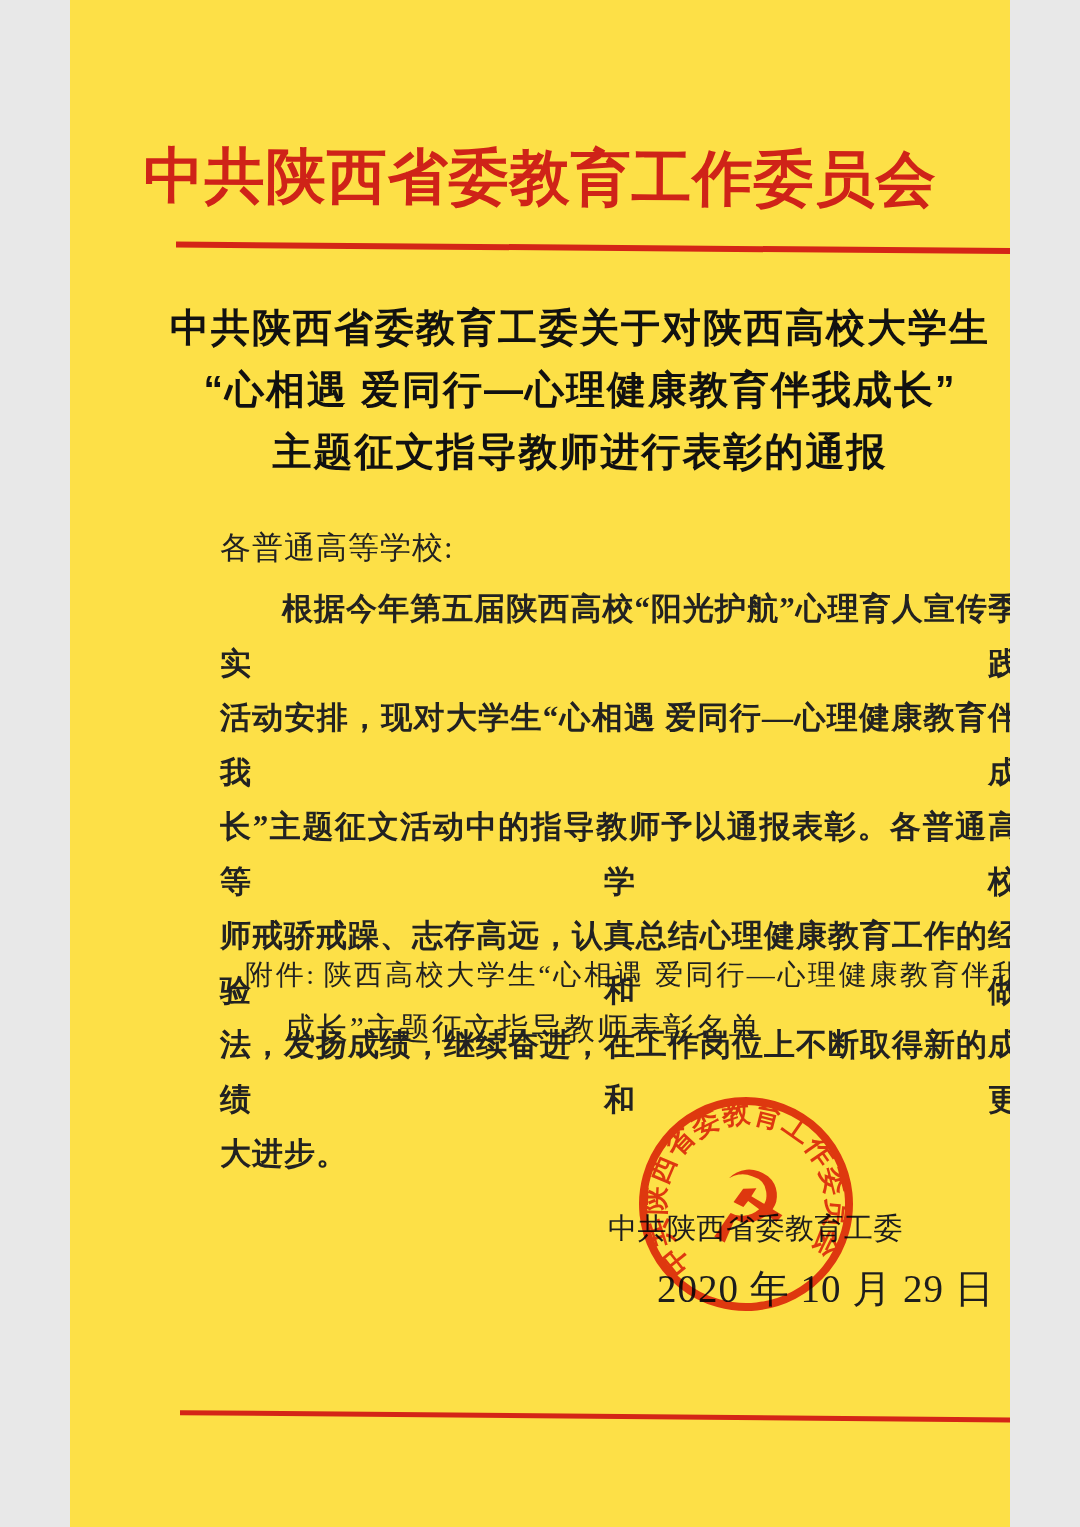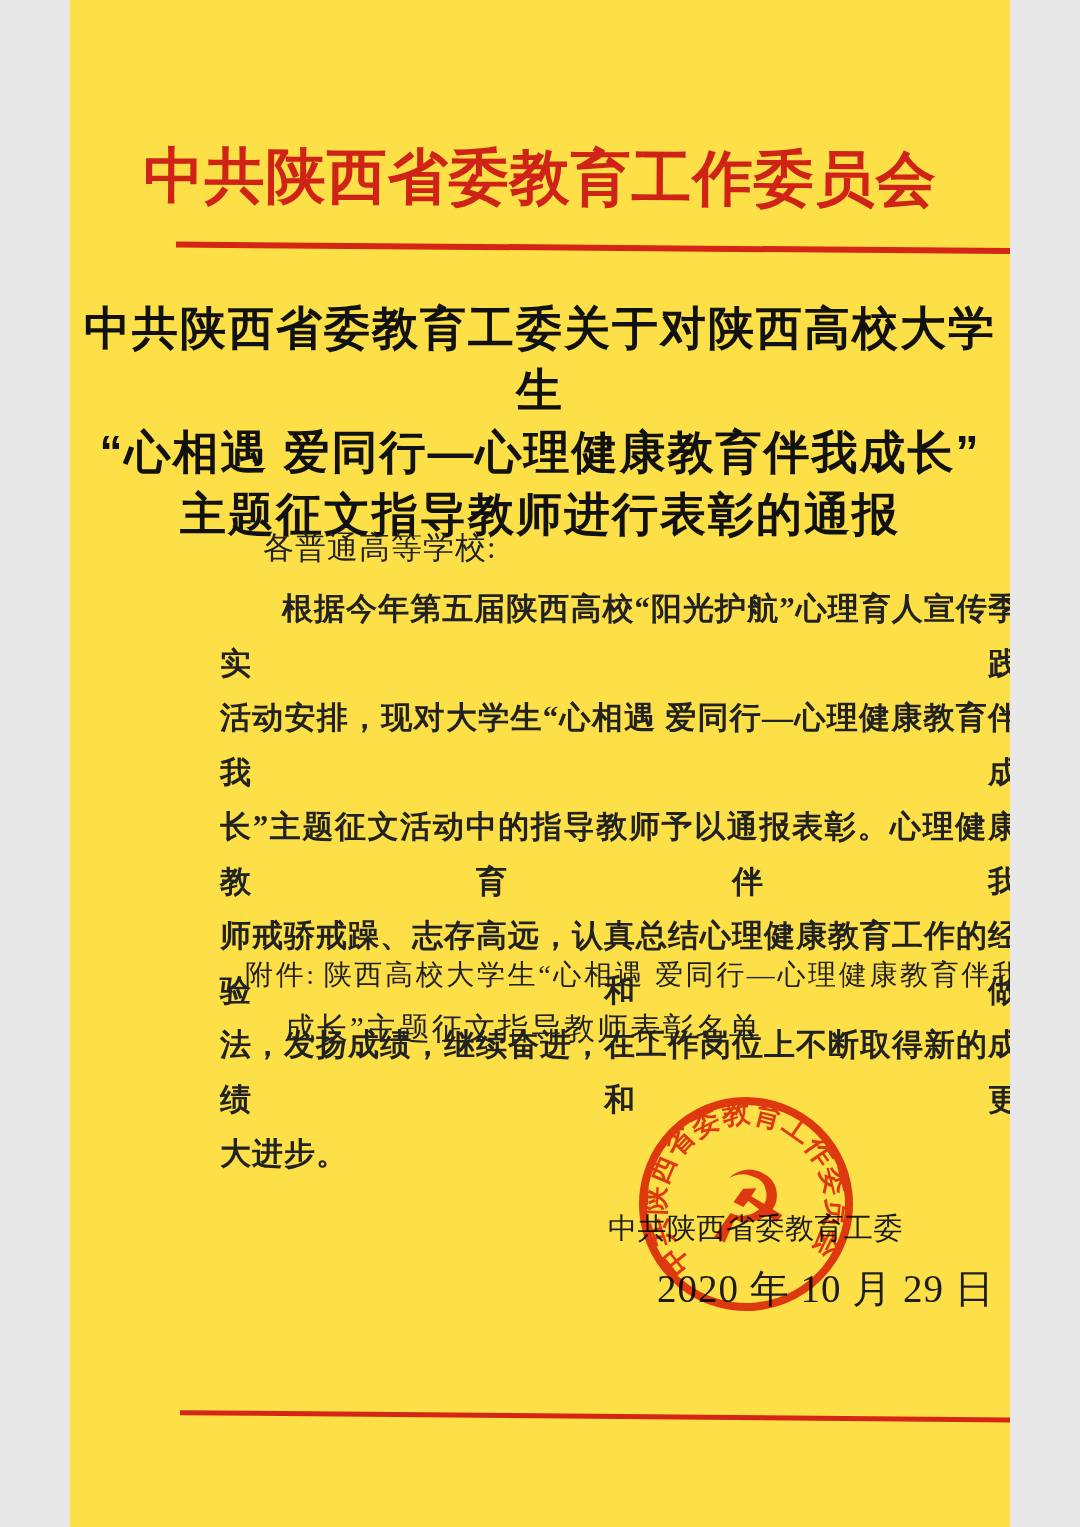--- a/index.html
+++ b/index.html
@@ -28,30 +28,31 @@
   .rule { position:absolute; background:#d42517; }
   .rule-top { left:106px; top:245px; width:888px; height:6px; transform:rotate(0.45deg); }
   .rule-bottom { left:110px; top:1414px; width:878px; height:5px; transform:rotate(0.5deg); }
 
   
   .notice-title {
     position:absolute; top:297px; left:0; width:100%;
     text-align:center;
     font-family:"Liberation Sans", sans-serif;
     font-weight:700;
-    font-size:46px;
+    font-size:39px;
     line-height:62px;
     letter-spacing:2px;
     color:#111111;
+    padding-left:40px;
   }
 
   
   .salutation {
     position:absolute; left:150px; top:527px;
-    font-size:31px; letter-spacing:1px;margin-left:43px;
+    font-size:31px; letter-spacing:1px;
   }
   .para {
     position:absolute; left:150px; top:582px; width:800px;
     font-size:31px; line-height:54.5px; letter-spacing:1px;font-weight:bold;
   }
   .line-fill { text-align:justify; text-align-last:justify; }
   .line-indent { text-indent:62px; }
 
   .attachment-1 {
     position:absolute; left:175px; top:956px; width:775px;
@@ -94,21 +95,21 @@
     <div>中共陕西省委教育工委关于对陕西高校大学生</div>
     <div>“心相遇 爱同行—心理健康教育伴我成长”</div>
     <div>主题征文指导教师进行表彰的通报</div>
   </div>
 
   <div class="salutation">各普通高等学校:</div>
 
   <div class="para">
     <div class="line-fill line-indent">根据今年第五届陕西高校“阳光护航”心理育人宣传季实践</div>
     <div class="line-fill">活动安排，现对大学生“心相遇 爱同行—心理健康教育伴我成</div>
-    <div class="line-fill">长”主题征文活动中的指导教师予以通报表彰。心理健康教育伴我</div>
+    <div class="line-fill">长”主题征文活动中的指导教师予以通报表彰。各普通高等学校</div>
     <div class="line-fill">师戒骄戒躁、志存高远，认真总结心理健康教育工作的经验和做</div>
     <div class="line-fill">法，发扬成绩，继续奋进，在工作岗位上不断取得新的成绩和更</div>
     <div>大进步。</div>
   </div>
 
   <div class="attachment-1">附件: 陕西高校大学生“心相遇 爱同行—心理健康教育伴我</div>
   <div class="attachment-2">成长”主题征文指导教师表彰名单</div>
 
   <div class="signature">中共陕西省委教育工委</div>
 

